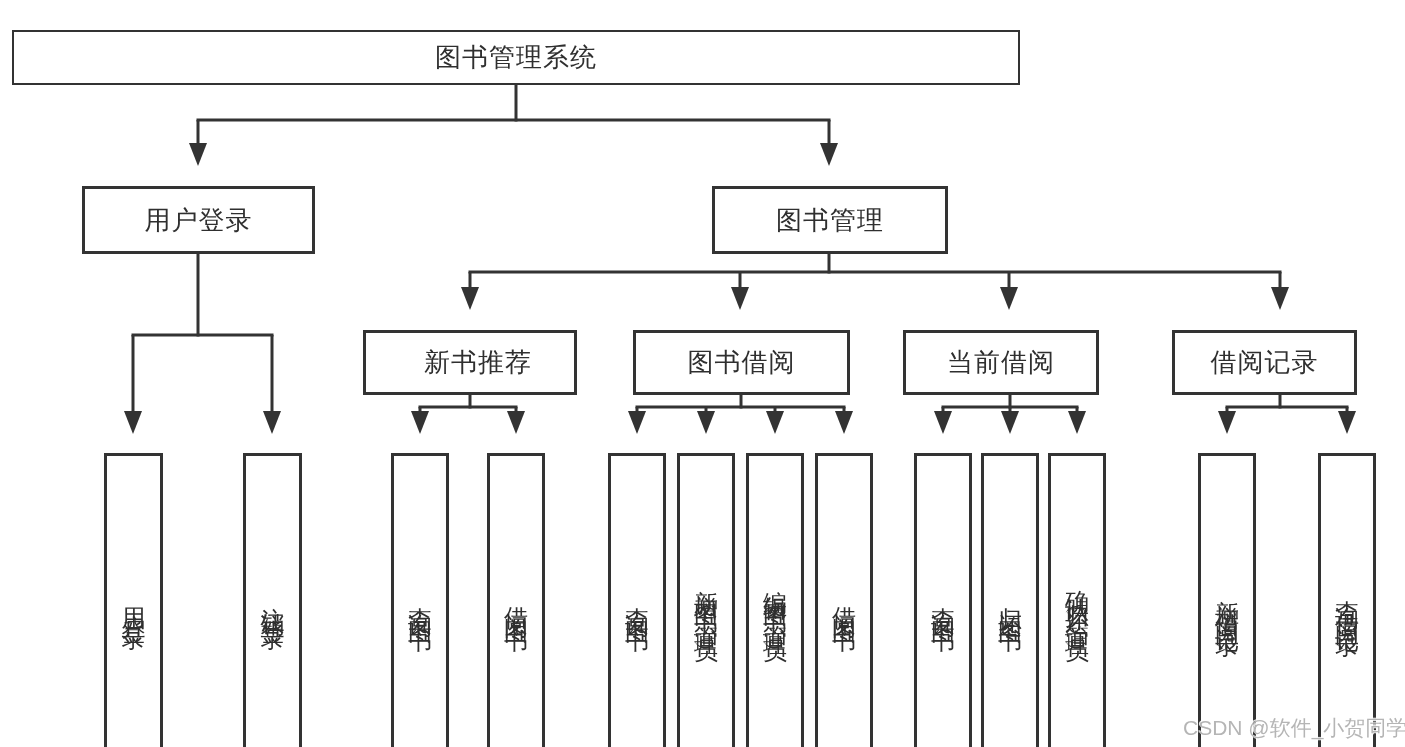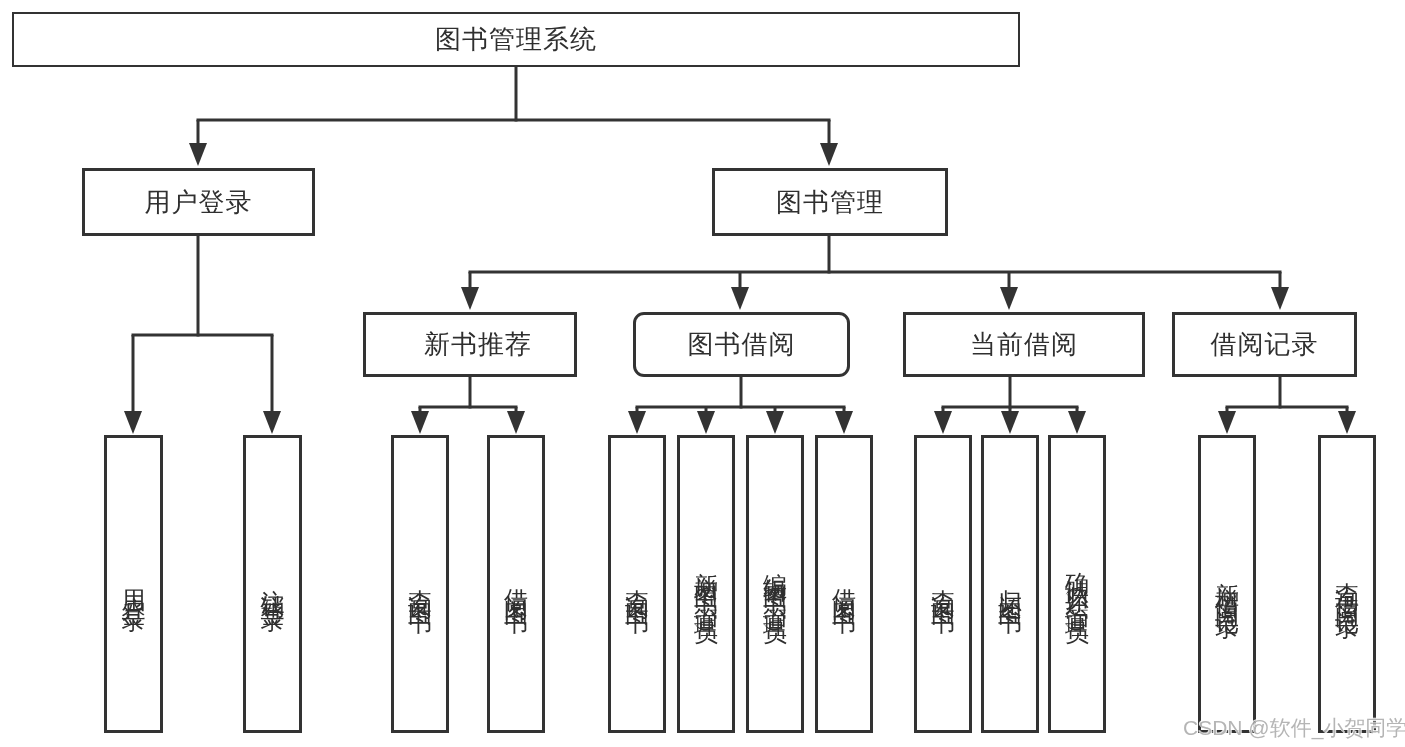--- a/index.html
+++ b/index.html
@@ -18,20 +18,21 @@
     width: 1405px; height: 747px;
   }
   .box {
     position: absolute;
     box-sizing: border-box;
     background: #ffffff;
     border: 3px solid #333333;
     display: flex;
     align-items: center;
     justify-content: center;
+    margin-top: 18px;
   }
   .box.root { border-width: 2px; }
   .h-label {
     font-size: 26px;
     letter-spacing: 1px;
     color: #2f2f2f;
     white-space: nowrap;
   }
   .v-box .v-label {
     writing-mode: vertical-lr;
@@ -129,24 +130,24 @@
   <div class="box" style="left:82px; top:168px; width:233px; height:68px;">
     <span class="h-label">用户登录</span>
   </div>
   <div class="box" style="left:712px; top:168px; width:236px; height:68px;justify-content:center;">
     <span class="h-label">图书管理</span>
   </div>
 
   <div class="box" style="left:363px; top:312px; width:214px; height:65px;padding-left:16px;">
     <span class="h-label">新书推荐</span>
   </div>
-  <div class="box" style="left:633px; top:312px; width:217px; height:65px;border-radius:11px;">
+  <div class="box" style="left:633px; top:312px; width:217px; height:65px;">
     <span class="h-label">图书借阅</span>
   </div>
-  <div class="box" style="left:903px; top:312px; width:242px; height:65px;">
+  <div class="box" style="left:903px; top:312px; width:196px; height:65px;">
     <span class="h-label">当前借阅</span>
   </div>
   <div class="box" style="left:1172px; top:312px; width:185px; height:65px;">
     <span class="h-label">借阅记录</span>
   </div>
 
   <div class="box v-box" style="left:104px; top:435px; width:59px; height:298px;">
     <span class="v-label">用户登录</span>
   </div>
   <div class="box v-box" style="left:243px; top:435px; width:59px; height:298px;">

